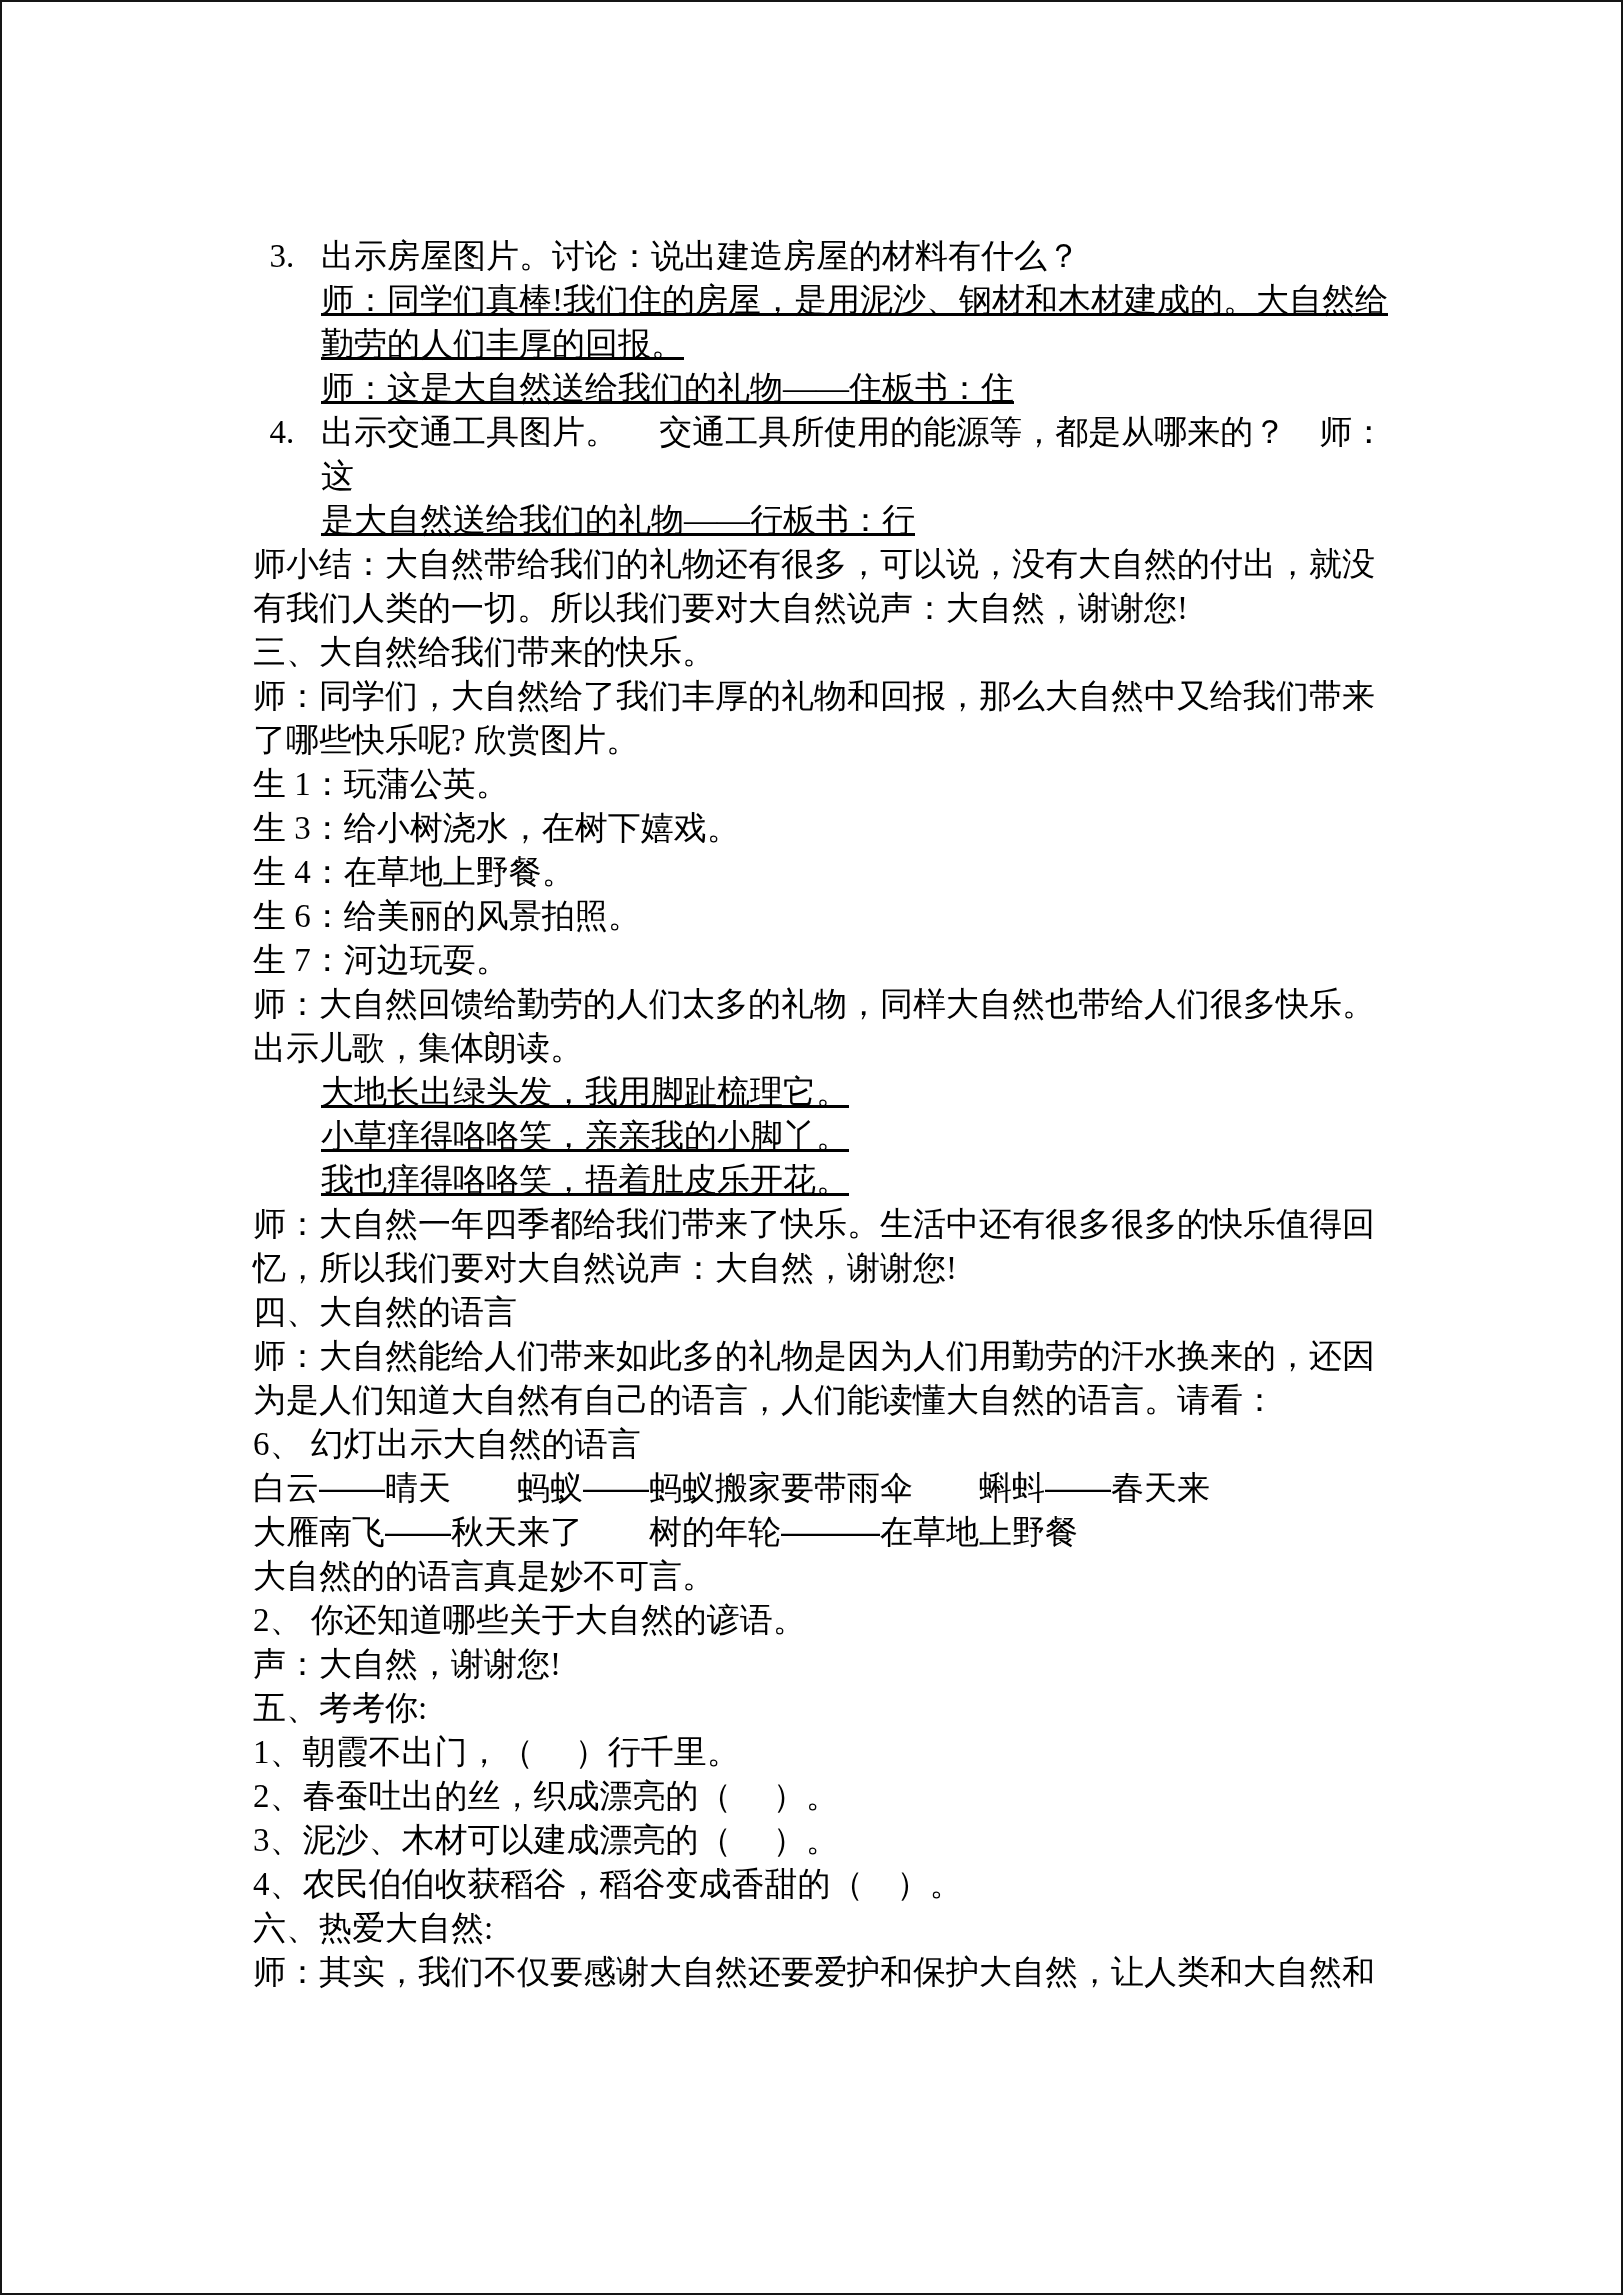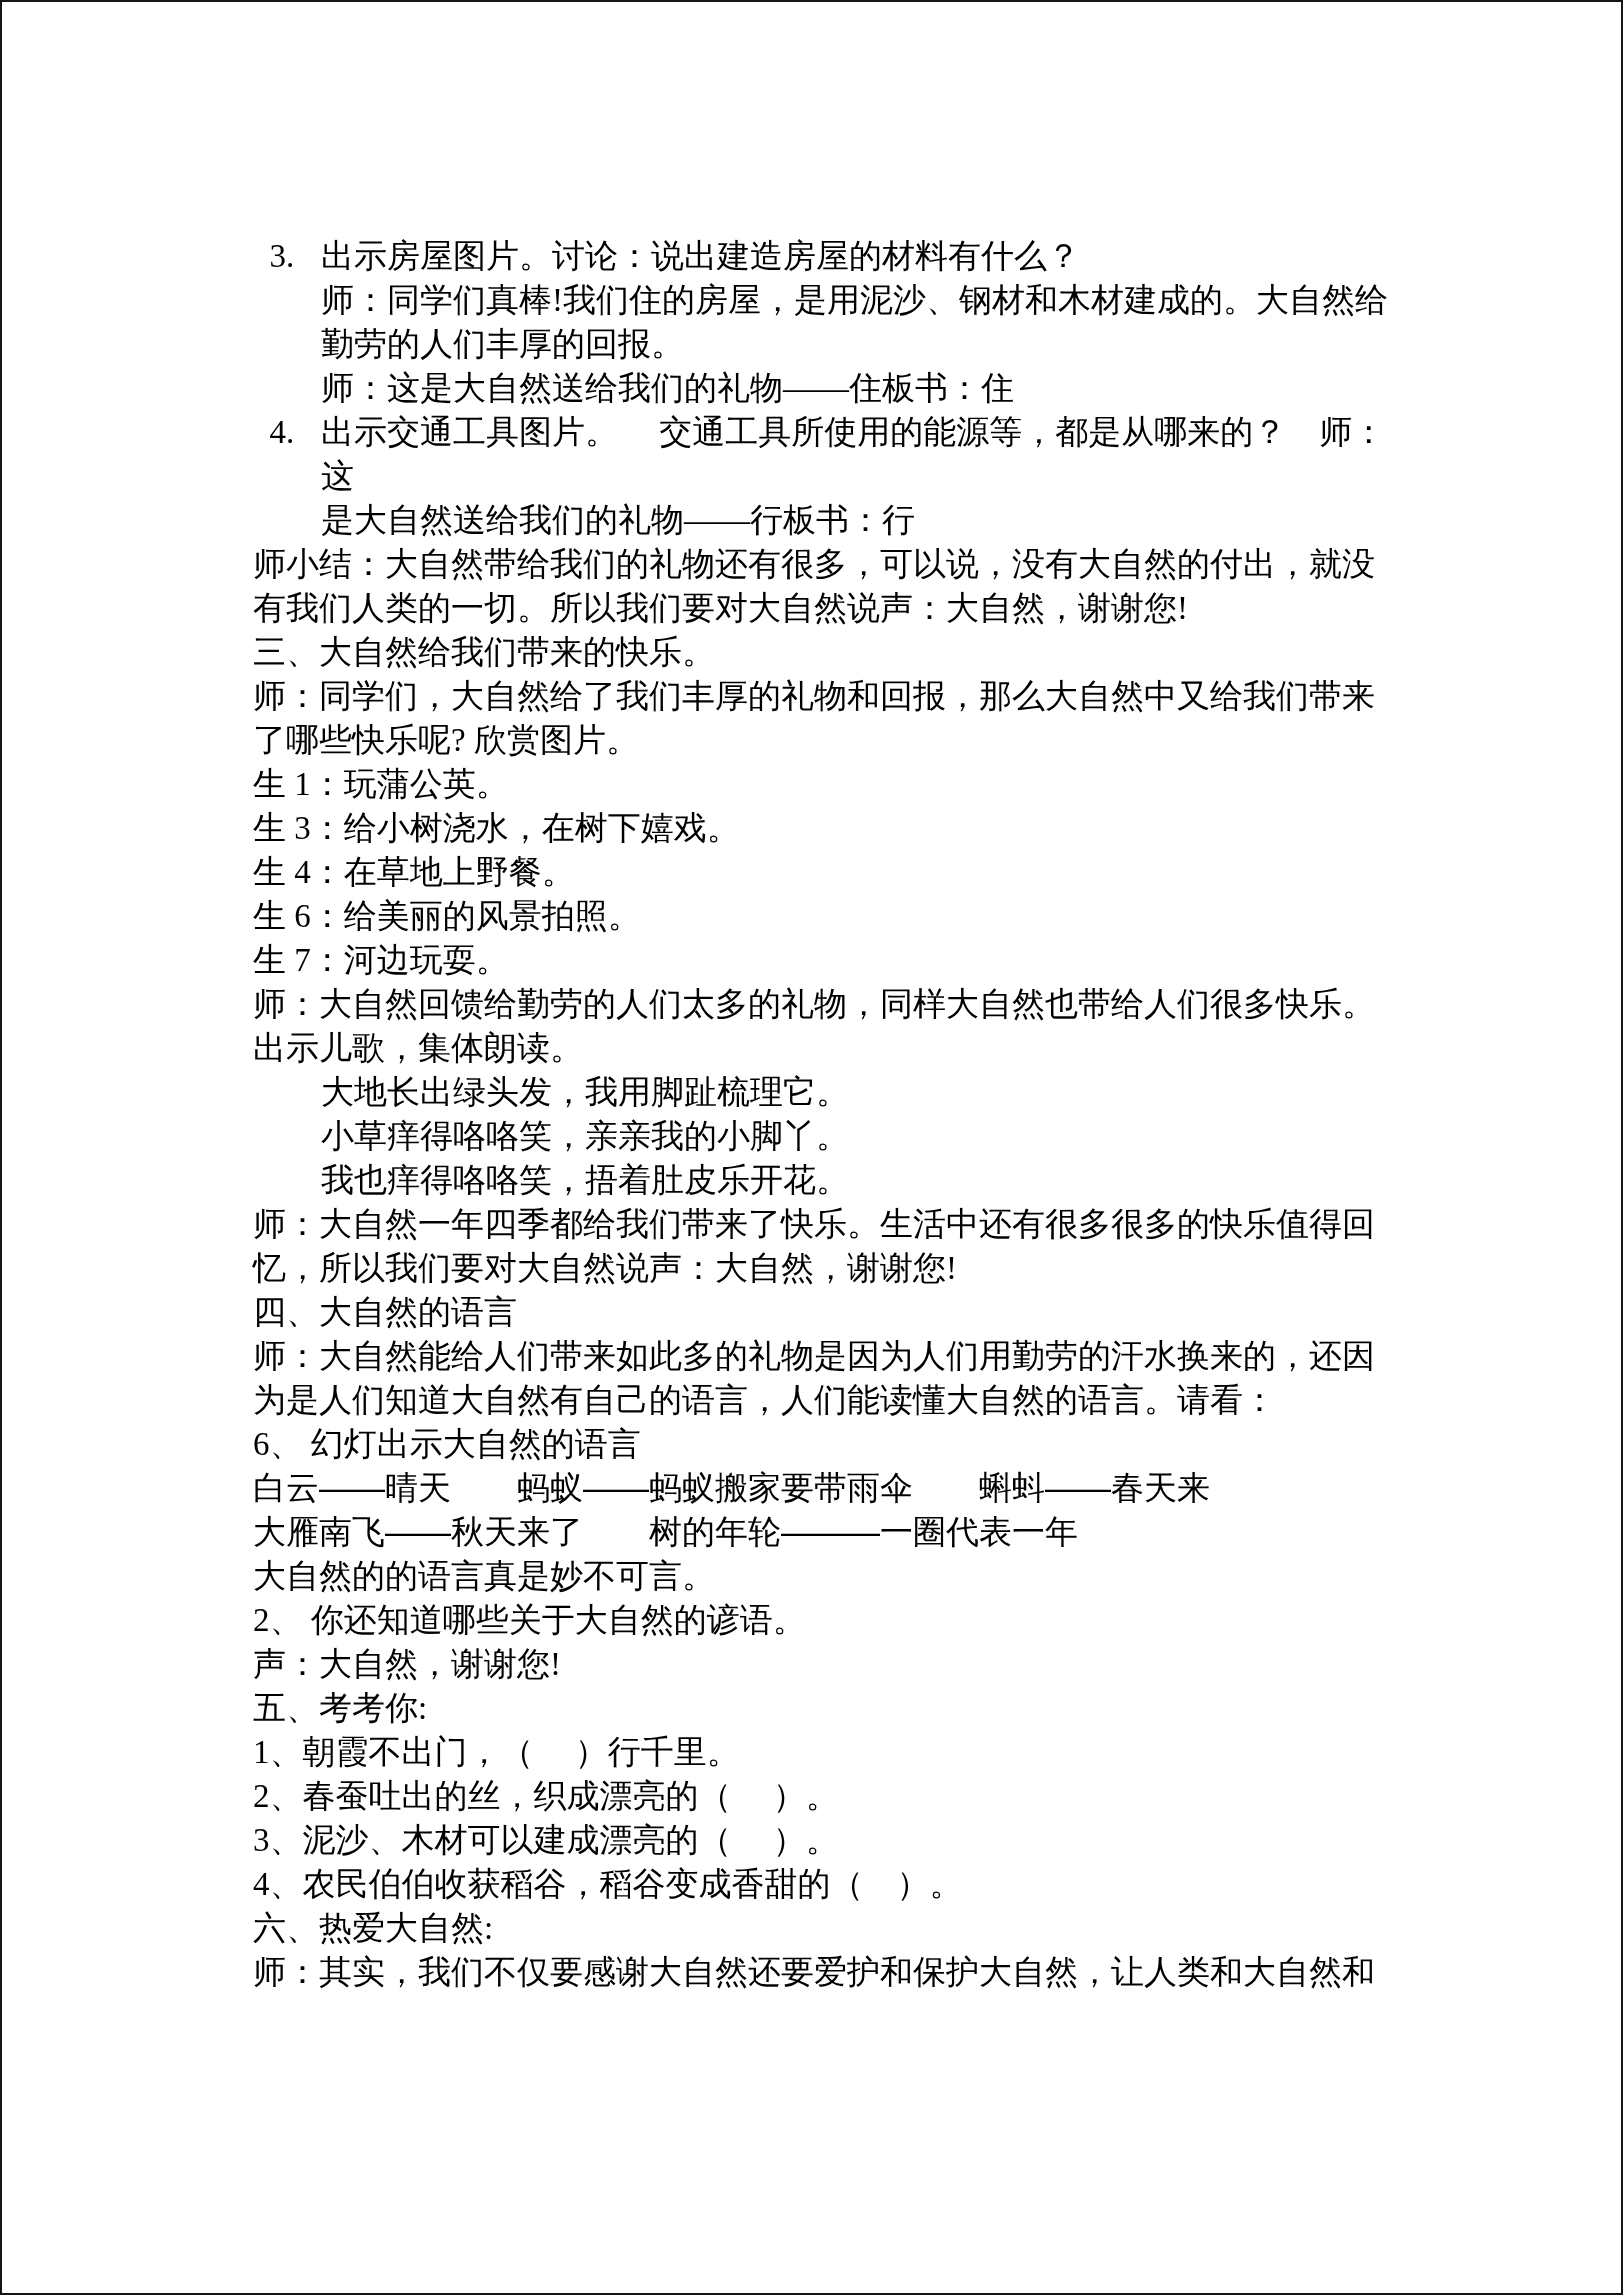--- a/index.html
+++ b/index.html
@@ -24,21 +24,21 @@
     top: 232px;
     width: 1152px;
     font-size: 33px;
     line-height: 44px;
   }
   .line {
     white-space: pre-wrap;
     min-height: 44px;
   }
   .flush { padding-left: 0; }
-  .hang  { padding-left: 68px; }
+  .hang  { padding-left: 68px; text-decoration: underline; }
   .numbered { display: flex; }
   .num {
     flex: 0 0 68px;
     box-sizing: border-box;
     padding-left: 16.4px;
   }
   .sans {
     font-family: "Liberation Sans", "DejaVu Sans", sans-serif;
   }
 </style>
@@ -68,21 +68,21 @@
       <div class="line hang">大地长出绿头发，我用脚趾梳理它。</div>
       <div class="line hang">小草痒得咯咯笑，亲亲我的小脚丫。</div>
       <div class="line hang">我也痒得咯咯笑，捂着肚皮乐开花。</div>
       <div class="line flush">师：大自然一年四季都给我们带来了快乐。生活中还有很多很多的快乐值得回</div>
       <div class="line flush">忆，所以我们要对大自然说声：大自然，谢谢您!</div>
       <div class="line flush">四、大自然的语言</div>
       <div class="line flush">师：大自然能给人们带来如此多的礼物是因为人们用勤劳的汗水换来的，还因</div>
       <div class="line flush">为是人们知道大自然有自己的语言，人们能读懂大自然的语言。请看：</div>
       <div class="line flush">6、 幻灯出示大自然的语言</div>
       <div class="line flush sans">白云——晴天　　蚂蚁——蚂蚁搬家要带雨伞　　蝌蚪——春天来</div>
-      <div class="line flush sans">大雁南飞——秋天来了　　树的年轮———一圈代表一年</div>
+      <div class="line flush sans">大雁南飞——秋天来了　　树的年轮———在草地上野餐</div>
       <div class="line flush sans">大自然的的语言真是妙不可言。</div>
       <div class="line flush">2、 你还知道哪些关于大自然的谚语。</div>
       <div class="line flush">声：大自然，谢谢您!</div>
       <div class="line flush">五、考考你:</div>
       <div class="line flush">1、朝霞不出门，（　 ）行千里。</div>
       <div class="line flush">2、春蚕吐出的丝，织成漂亮的（　 ）。</div>
       <div class="line flush">3、泥沙、木材可以建成漂亮的（　 ）。</div>
       <div class="line flush">4、农民伯伯收获稻谷，稻谷变成香甜的（　）。</div>
       <div class="line flush">六、热爱大自然:</div>
       <div class="line flush">师：其实，我们不仅要感谢大自然还要爱护和保护大自然，让人类和大自然和</div>

